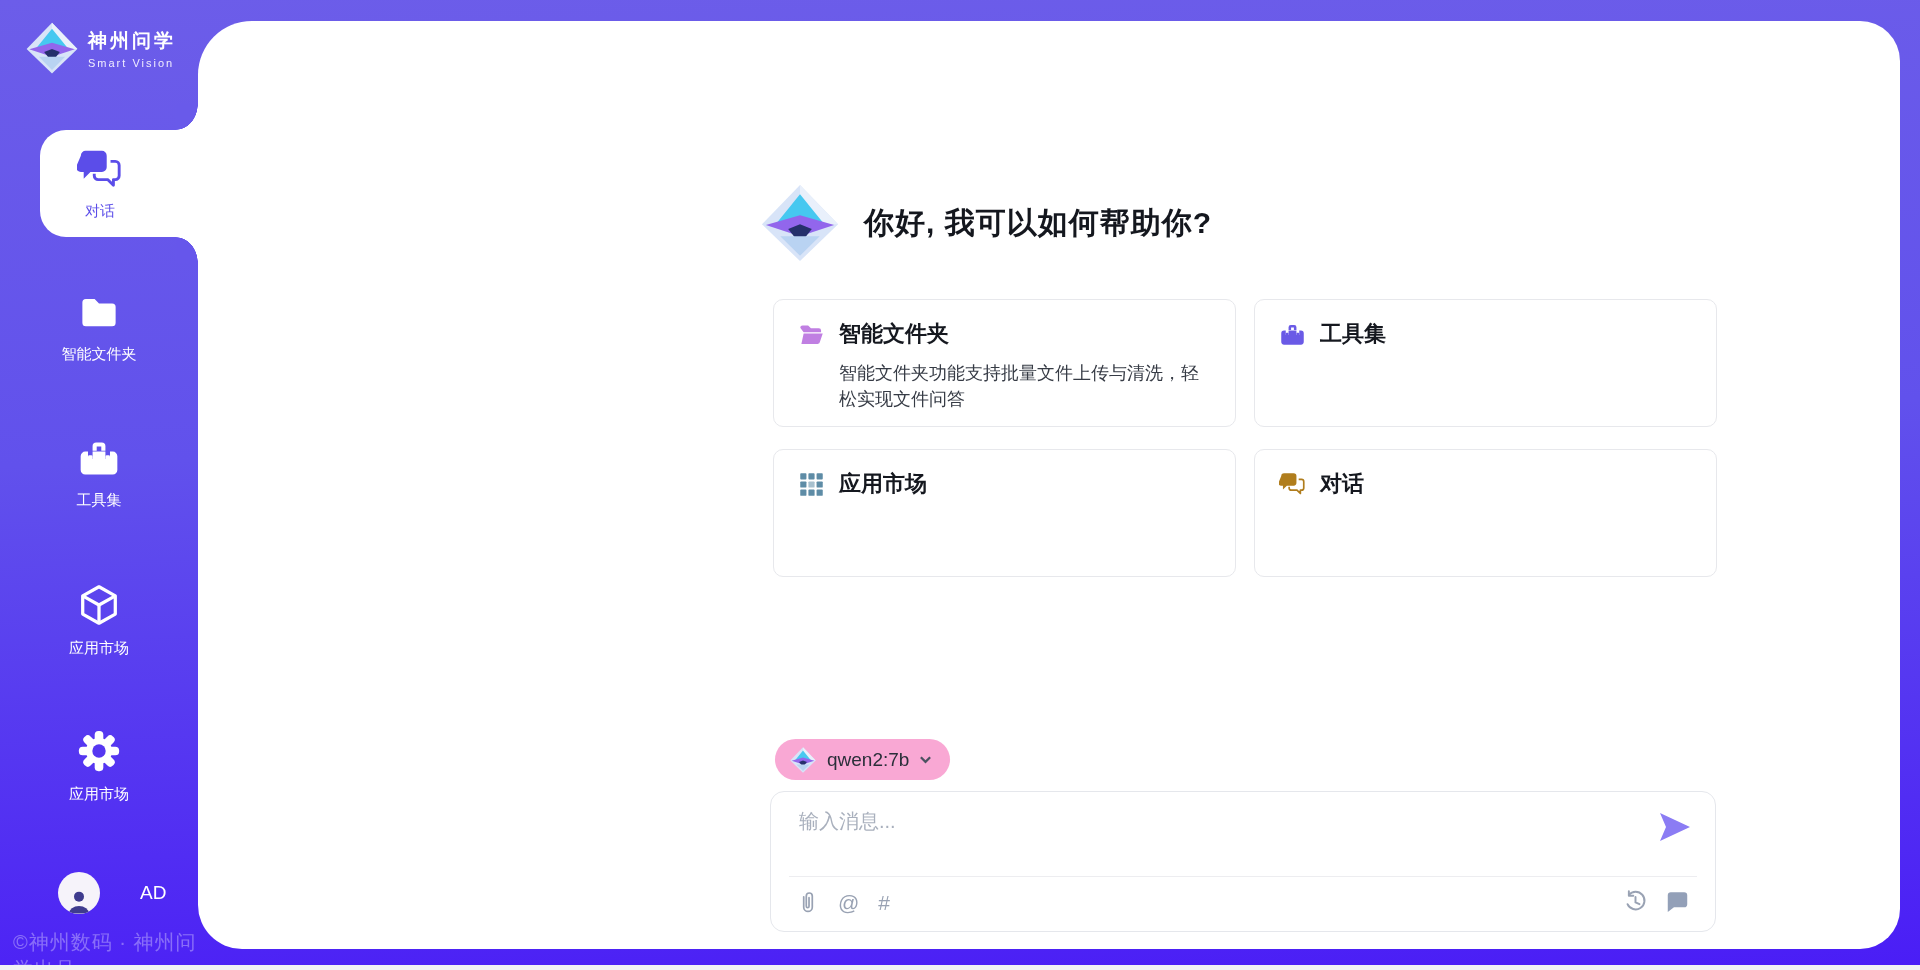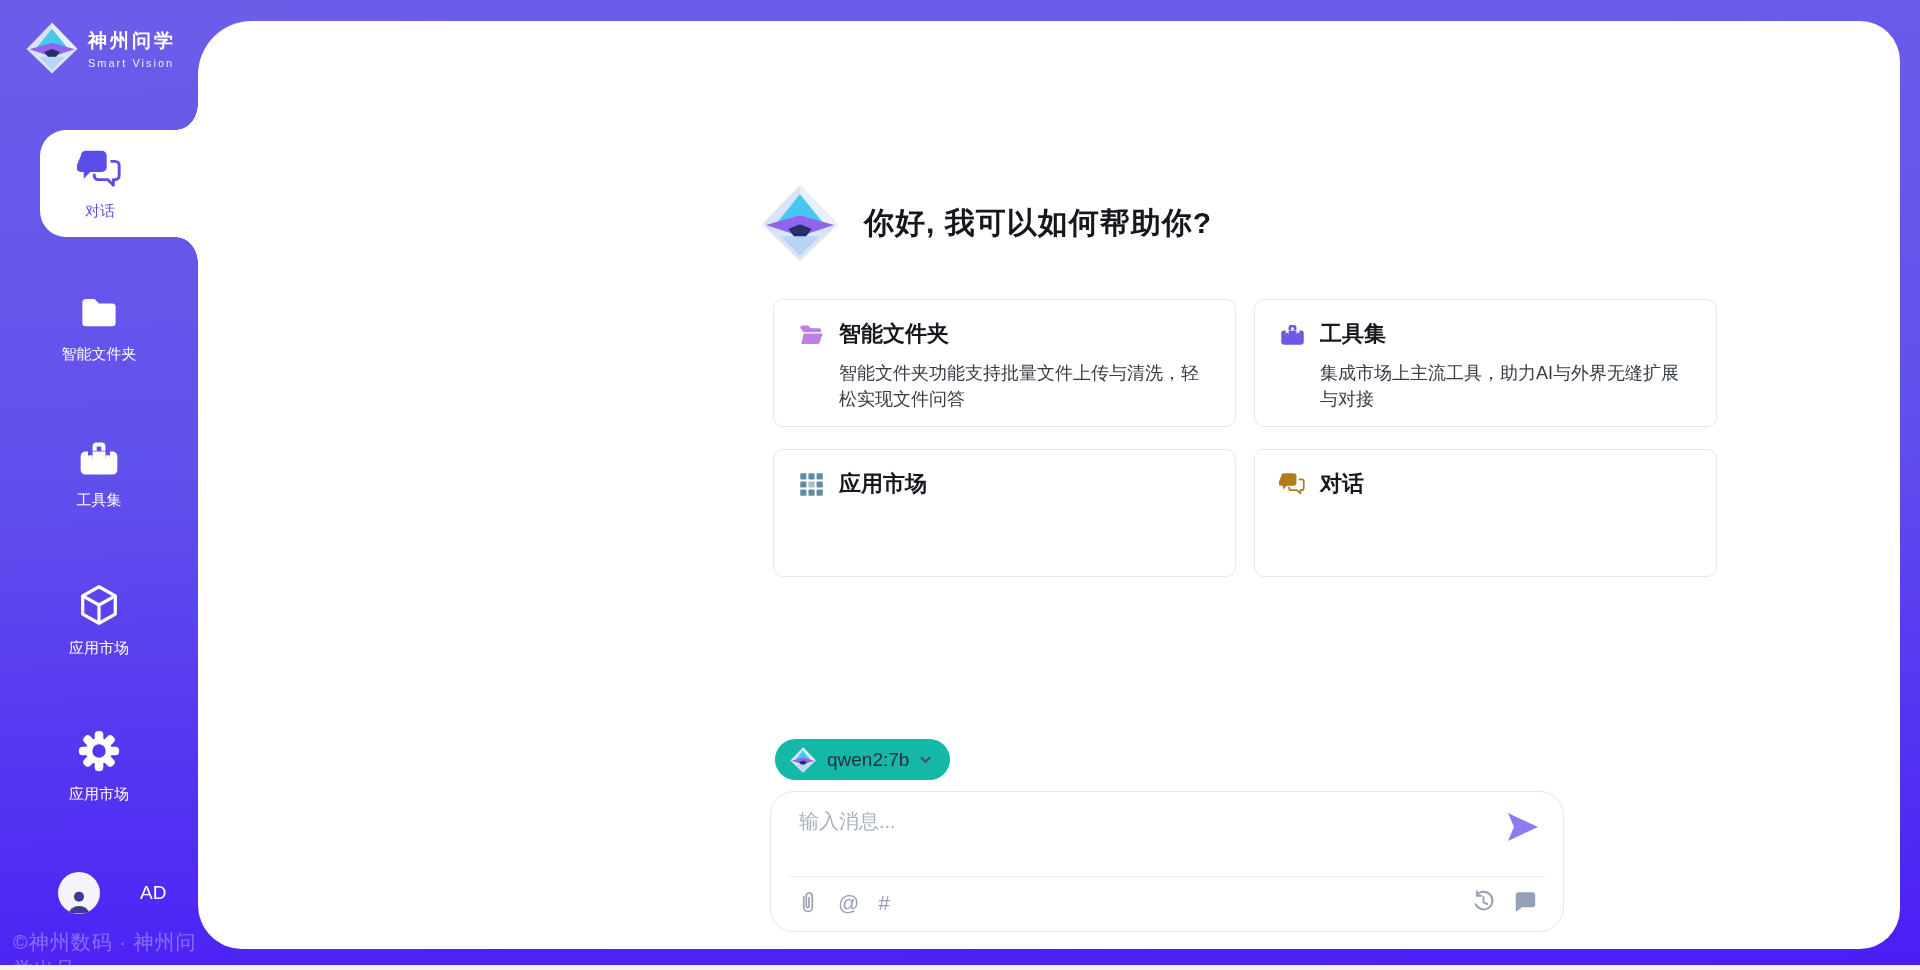--- a/index.html
+++ b/index.html
@@ -47,28 +47,28 @@
 
   .cards { position:absolute; left:575px; top:278px; width:944px; display:grid;
            grid-template-columns:1fr 1fr; column-gap:18px; row-gap:22px; }
   .card { height:128px; background:#fff; border:1px solid #e7e8ec; border-radius:10px;
           padding:19px 24px; cursor:pointer; }
   .card-head { display:flex; align-items:center; gap:14px; }
   .card-head svg { width:27px; height:27px; flex:0 0 auto; }
   .card-title { font-size:22px; font-weight:bold; color:#15181f; }
   .card-desc { margin-top:12px; margin-left:41px; font-size:18px; line-height:1.42; color:#363b45; }
 
-  .model-pill { position:absolute; left:577px; top:718px; height:41px; background:#14b8a6;
+  .model-pill { position:absolute; left:577px; top:718px; height:41px; background:#f9a8d4;
                 border-radius:21px; display:flex; align-items:center; gap:10px; padding:0 18px 0 14px; cursor:pointer;justify-content:flex-end; }
   .model-pill svg.d { width:28px; height:28px; }
   .model-name { font-size:19px; color:#2b2f3a; }
   .chev { width:13px; height:13px; stroke:#4b5160; stroke-width:2.4; fill:none; }
 
-  .composer { position:absolute; left:572px; top:770px; width:794px; height:141px;
-              border:1px solid #e5e7ec; border-radius:24px; background:#fff; }
+  .composer { position:absolute; left:572px; top:770px; width:946px; height:141px;
+              border:1px solid #e5e7ec; border-radius:14px; background:#fff; }
   .composer textarea { position:absolute; left:28px; top:16px; width:840px; height:60px;
               border:none; outline:none; resize:none; font-size:20px; color:#333;
               font-family:"Liberation Sans","DejaVu Sans",sans-serif; background:transparent; }
   .composer textarea::placeholder { color:#a9b0bd; }
   .send-btn { position:absolute; right:24px; top:20px; width:32px; height:30px; cursor:pointer; }
   .divider { position:absolute; left:18px; right:18px; top:84px; height:1px; background:#ededf0; }
   .tools-left { position:absolute; left:26px; top:98px; display:flex; align-items:center; gap:19px; }
   .tools-right { position:absolute; right:26px; top:98px; display:flex; align-items:center; gap:19px; }
   .tool-ic { color:#99a2b3; font-size:21px; line-height:1; cursor:pointer; display:flex; align-items:center; }
   .tool-ic svg { width:22px; height:24px; }
@@ -196,21 +196,20 @@
         <div class="card-desc">智能文件夹功能支持批量文件上传与清洗，轻松实现文件问答</div>
       </div>
 
       <div class="card">
         <div class="card-head">
           <svg style="color:#6a5ae6">
               <use href="#sym-toolbox"></use>
             </svg>
           <span class="card-title">工具集</span>
         </div>
-        <div class="card-desc">集成市场上主流工具，助力AI与外界无缝扩展与对接</div>
       </div>
 
       <div class="card">
         <div class="card-head">
           <svg style="color:#5e8ca6">
               <use href="#sym-grid"></use>
             </svg>
           <span class="card-title">应用市场</span>
         </div>
       </div>

